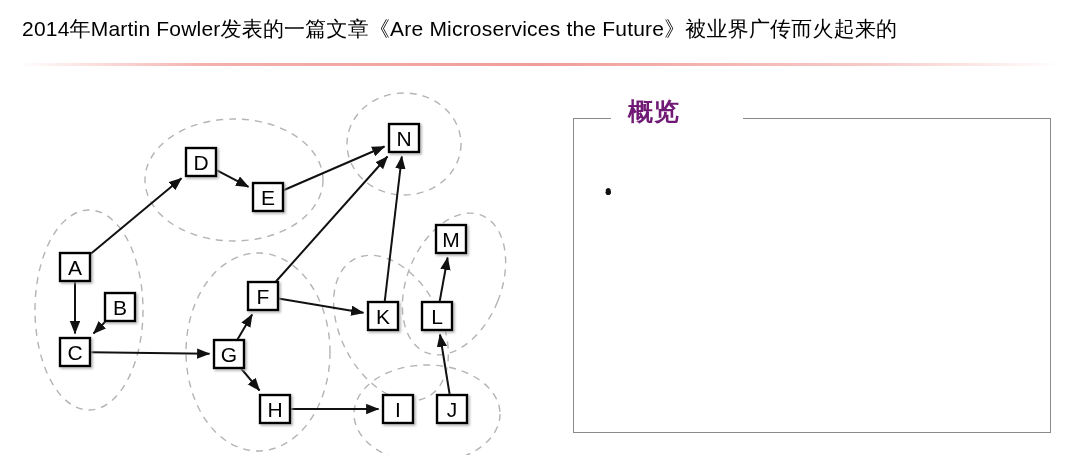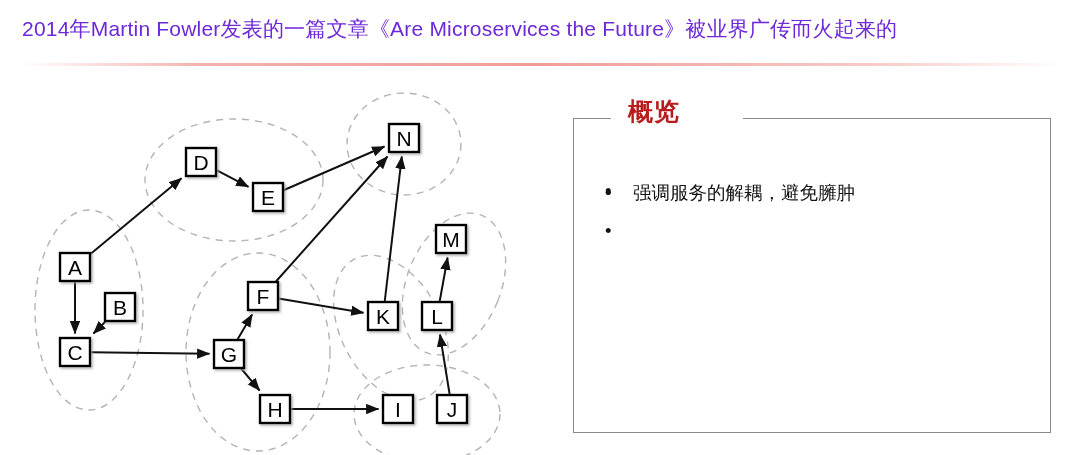--- a/index.html
+++ b/index.html
@@ -17,21 +17,21 @@
   }
 
   
   #slide-title {
     position: absolute;
     left: 22px;
     top: 14px;
     font-size: 21px;
     line-height: 30px;
     letter-spacing: 0.2px;
-    color: #6d28d9;
+    color: #000000;
     white-space: nowrap;
     font-weight: 400;
   }
 
   
   #title-divider {
     position: absolute;
     left: 18px;
     top: 63px;
     width: 1044px;
@@ -218,20 +218,20 @@
           <rect x="389" y="44" width="30" height="28" fill="#ffffff" stroke="#000000" stroke-width="2.4"></rect>
           <text x="404" y="65.5" text-anchor="middle" font-family="&quot;Liberation Sans&quot;, &quot;DejaVu Sans&quot;, sans-serif" font-size="21" font-weight="400" fill="#000000">N</text>
         </g>
       </g>
   </svg>
 </div>
 
 <div id="overview-panel">
   <div id="overview-box" style="border-color: rgb(138, 138, 138);"></div>
   <div id="overview-title-gap"></div>
-  <div id="overview-title" style="color: #b91c1c;">概览</div>
+  <div id="overview-title" style="color: #701a75;">概览</div>
   <ul id="overview-list">
       <li><span class="bullet-dot">•</span></li>
       <li><span class="bullet-dot">•</span></li>
-      <li><span class="bullet-dot">•</span><span>强调服务的解耦，避免臃肿</span></li>
+      <li><span class="bullet-dot">•</span></li>
       <li><span class="bullet-dot">•</span></li>
     </ul>
 </div>
 
 </body></html>

